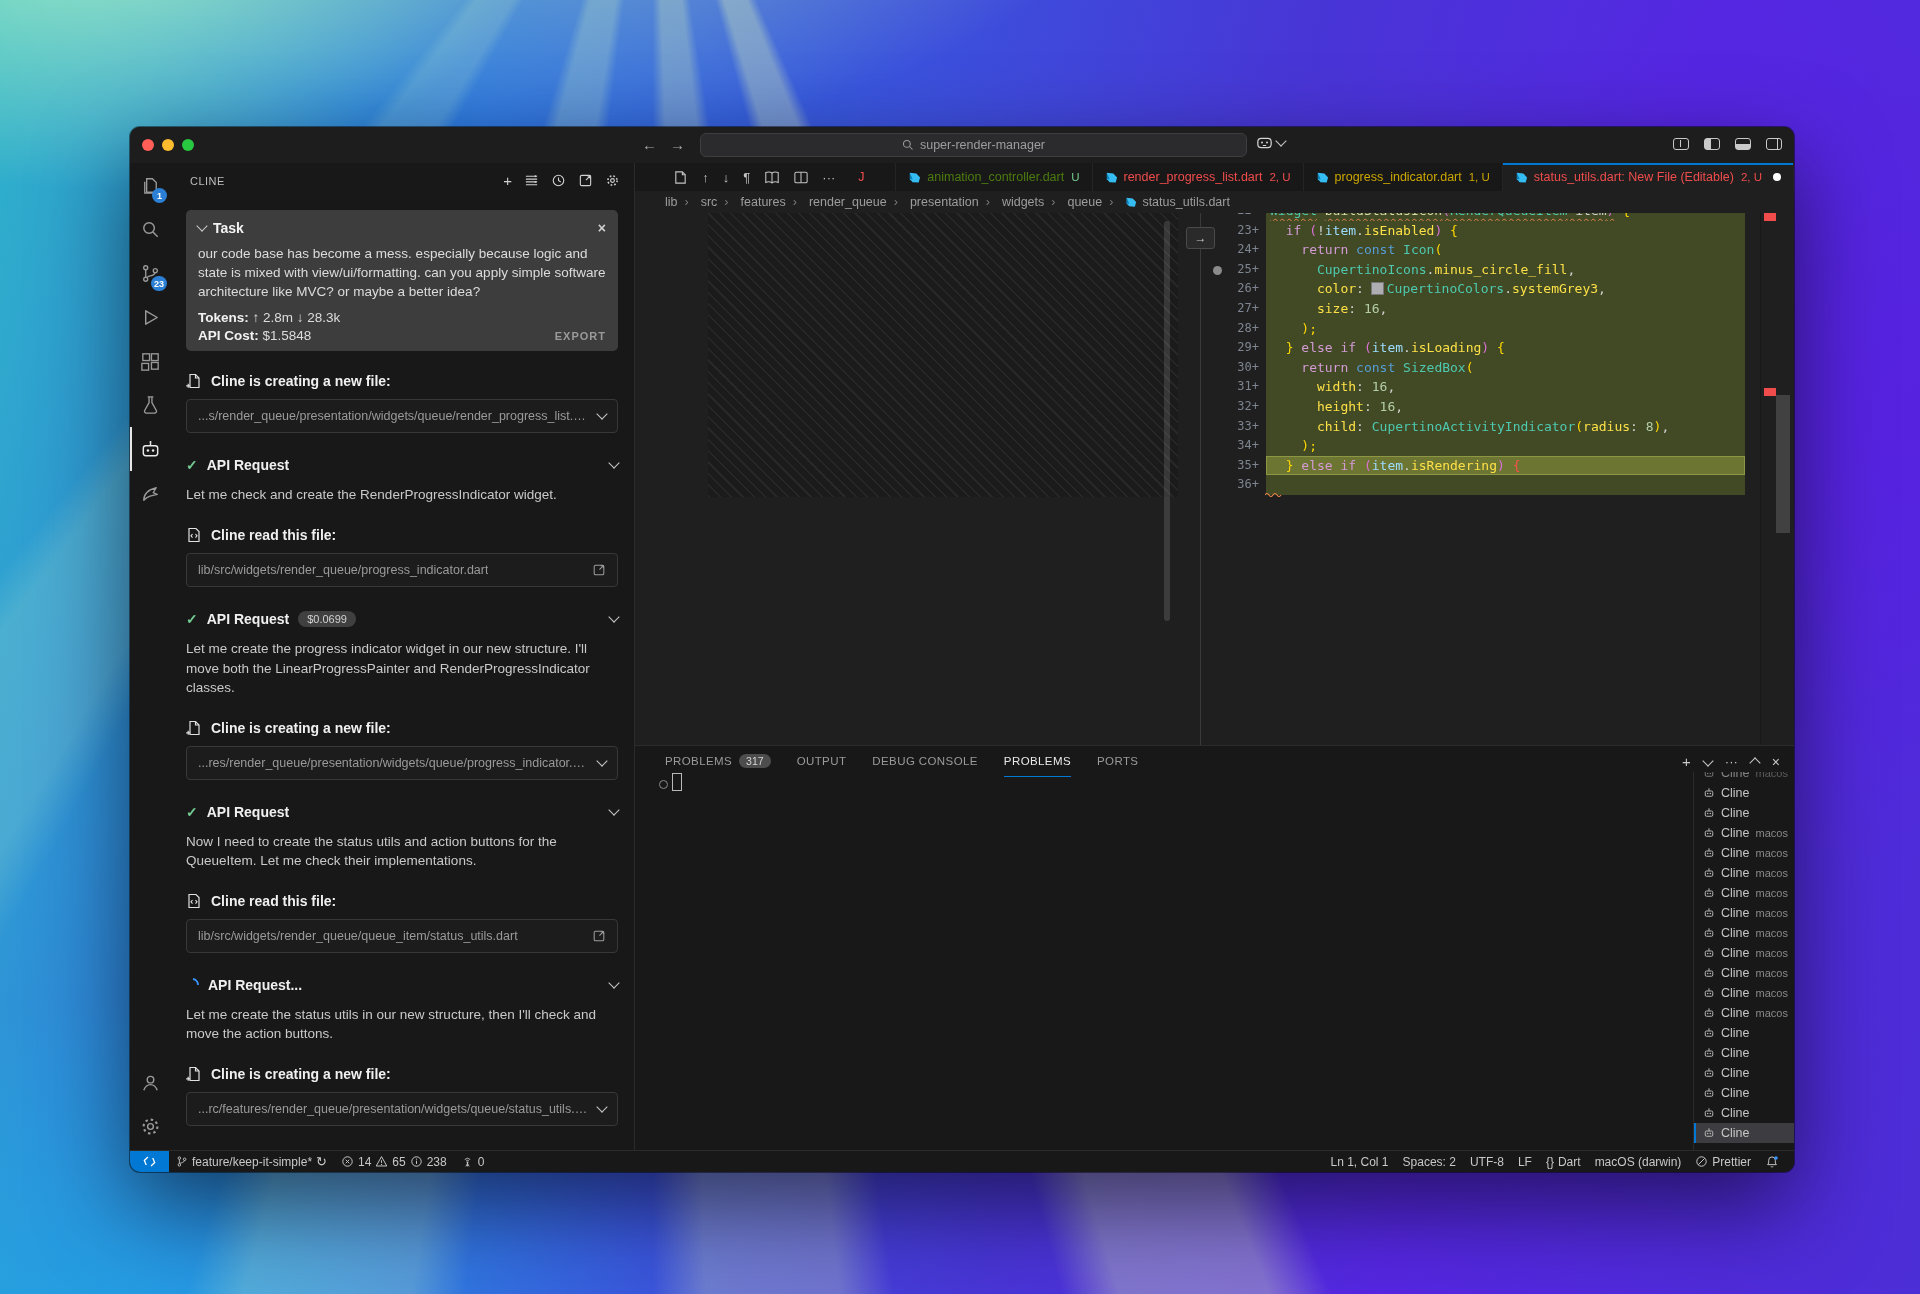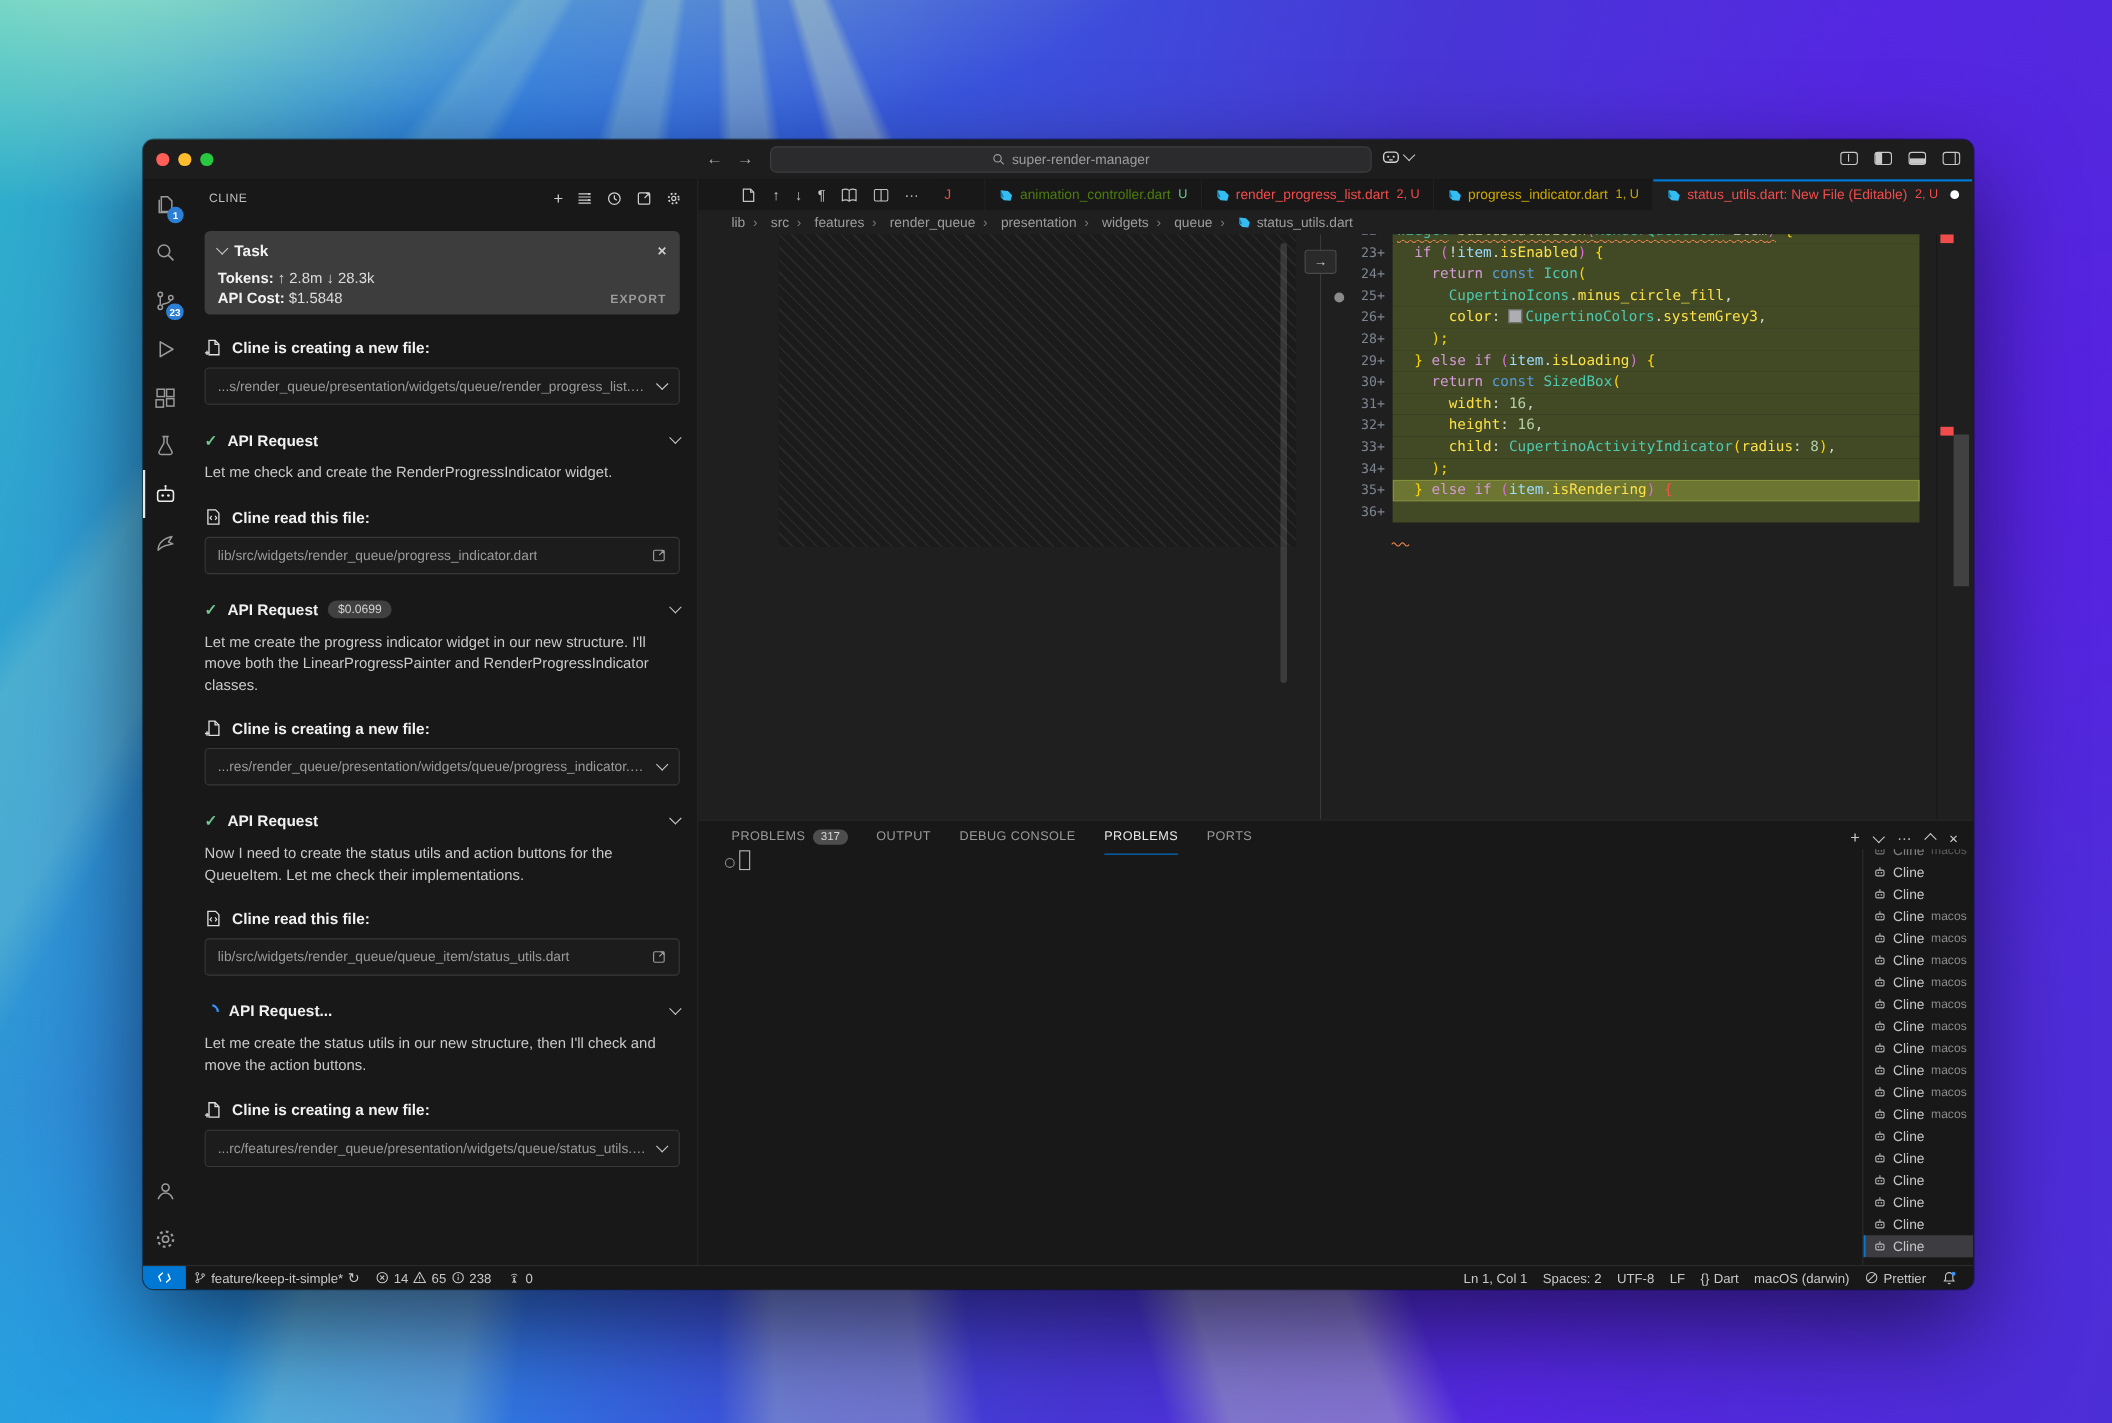--- a/index.html
+++ b/index.html
@@ -260,20 +260,21 @@
           </span>
         </div>
         <div class="sb-body">
 
           <div class="task-card">
             <div class="task-head">
               <span class="chev"></span>
               <span>Task</span>
               <span class="task-close">×</span>
             </div>
+            <div class="task-text">our code base has become a mess. especially because logic and state is mixed with view/ui/formatting. can you apply simple software architecture like MVC? or maybe a better idea?</div>
             <div class="task-meta">
               <b>Tokens:</b>
               <span>↑</span>
               <span>2.8m</span>
               <span>↓</span>
               <span>28.3k</span>
             </div>
             <div class="task-meta task-cost">
               <b>API Cost:</b>&nbsp;<span>$1.5848</span>
               <span class="export">EXPORT</span>
@@ -523,20 +524,24 @@
               <div class="crow">
                 <span class="ln">25+</span>
                 <span class="ct"><span class="tk-w">      </span><span class="tk-t">CupertinoIcons</span><span class="tk-w">.</span><span class="tk-p">minus_circle_fill</span><span class="tk-w">,</span></span>
               </div>
 
               <div class="crow">
                 <span class="ln">26+</span>
                 <span class="ct"><span class="tk-w">      </span><span class="tk-p">color</span><span class="tk-w">: </span><span class="swatch"></span><span class="tk-t">CupertinoColors</span><span class="tk-w">.</span><span class="tk-p">systemGrey3</span><span class="tk-w">,</span></span>
               </div>
 
+              <div class="crow">
+                <span class="ln">27+</span>
+                <span class="ct"><span class="tk-w">      </span><span class="tk-p">size</span><span class="tk-w">: </span><span class="tk-n">16</span><span class="tk-w">,</span></span>
+              </div>
 
               <div class="crow">
                 <span class="ln">28+</span>
                 <span class="ct"><span class="tk-w">    </span><span class="tk-b1">);</span></span>
               </div>
 
               <div class="crow">
                 <span class="ln">29+</span>
                 <span class="ct"><span class="tk-w">  </span><span class="tk-b1">}</span><span class="tk-w"> </span><span class="tk-k">else</span><span class="tk-w"> </span><span class="tk-k">if</span><span class="tk-w"> </span><span class="tk-b3">(</span><span class="tk-v">item</span><span class="tk-w">.</span><span class="tk-p">isLoading</span><span class="tk-b3">)</span><span class="tk-w"> </span><span class="tk-b1">{</span></span>
               </div>

